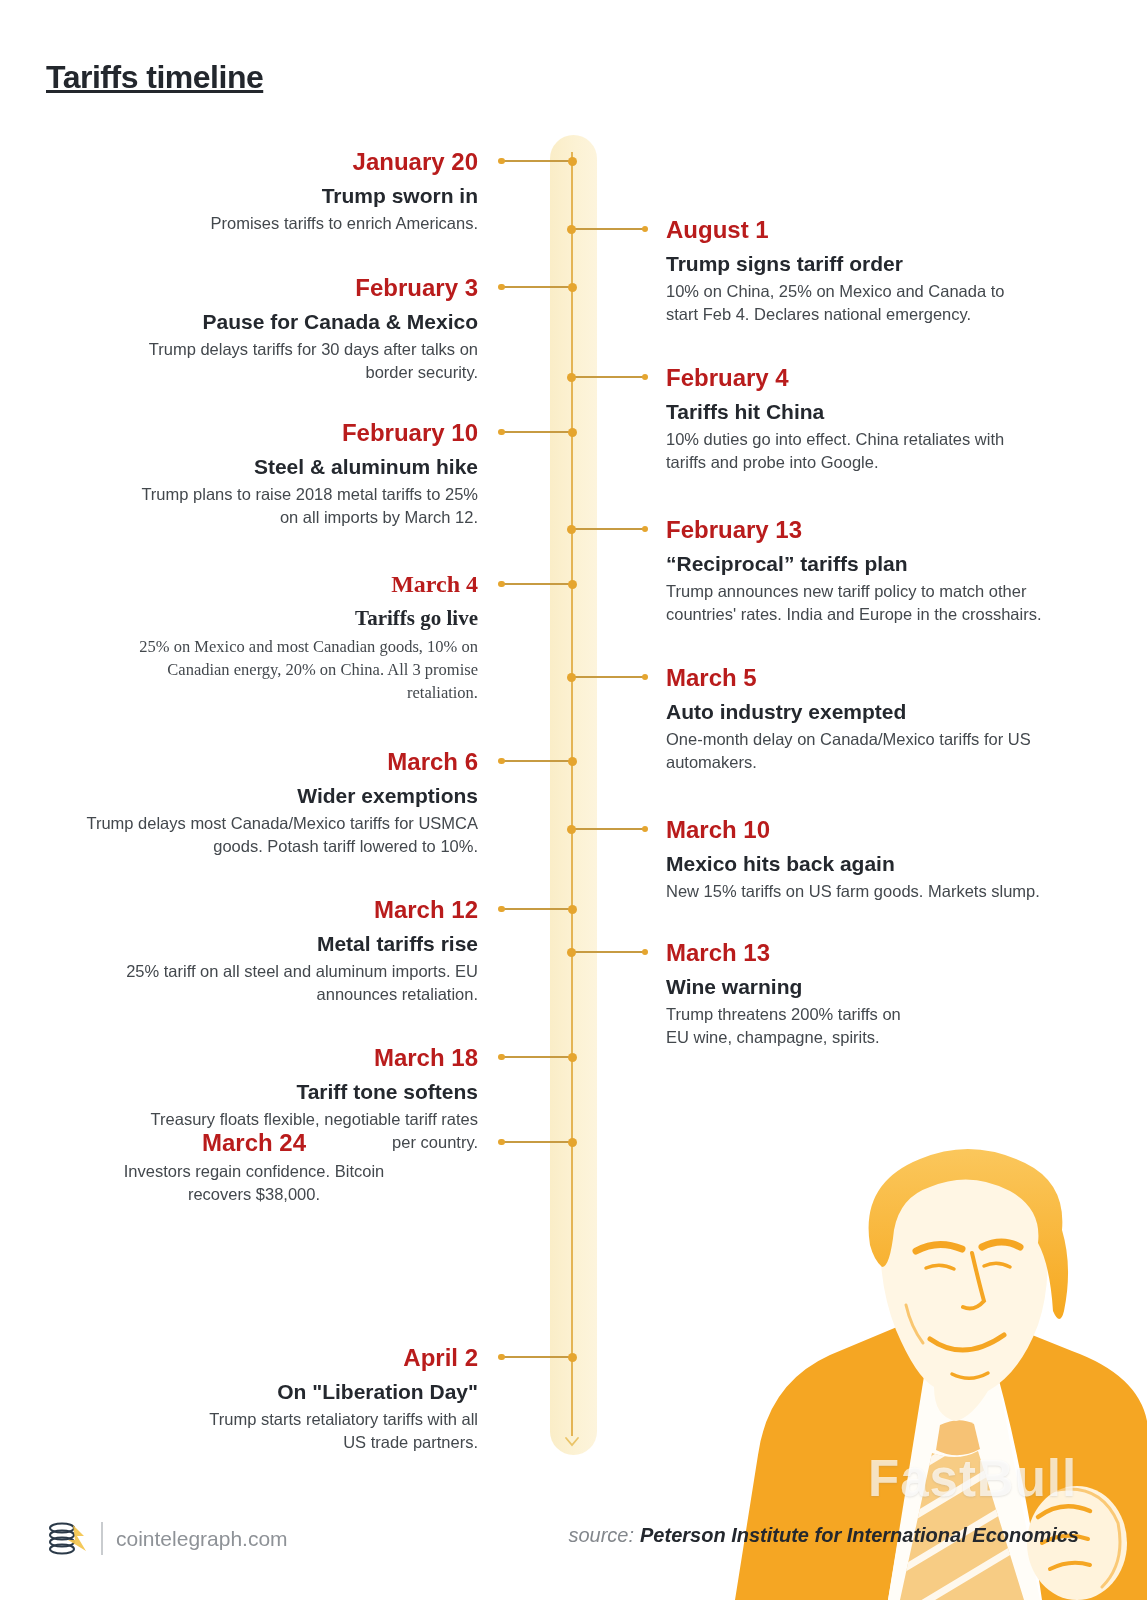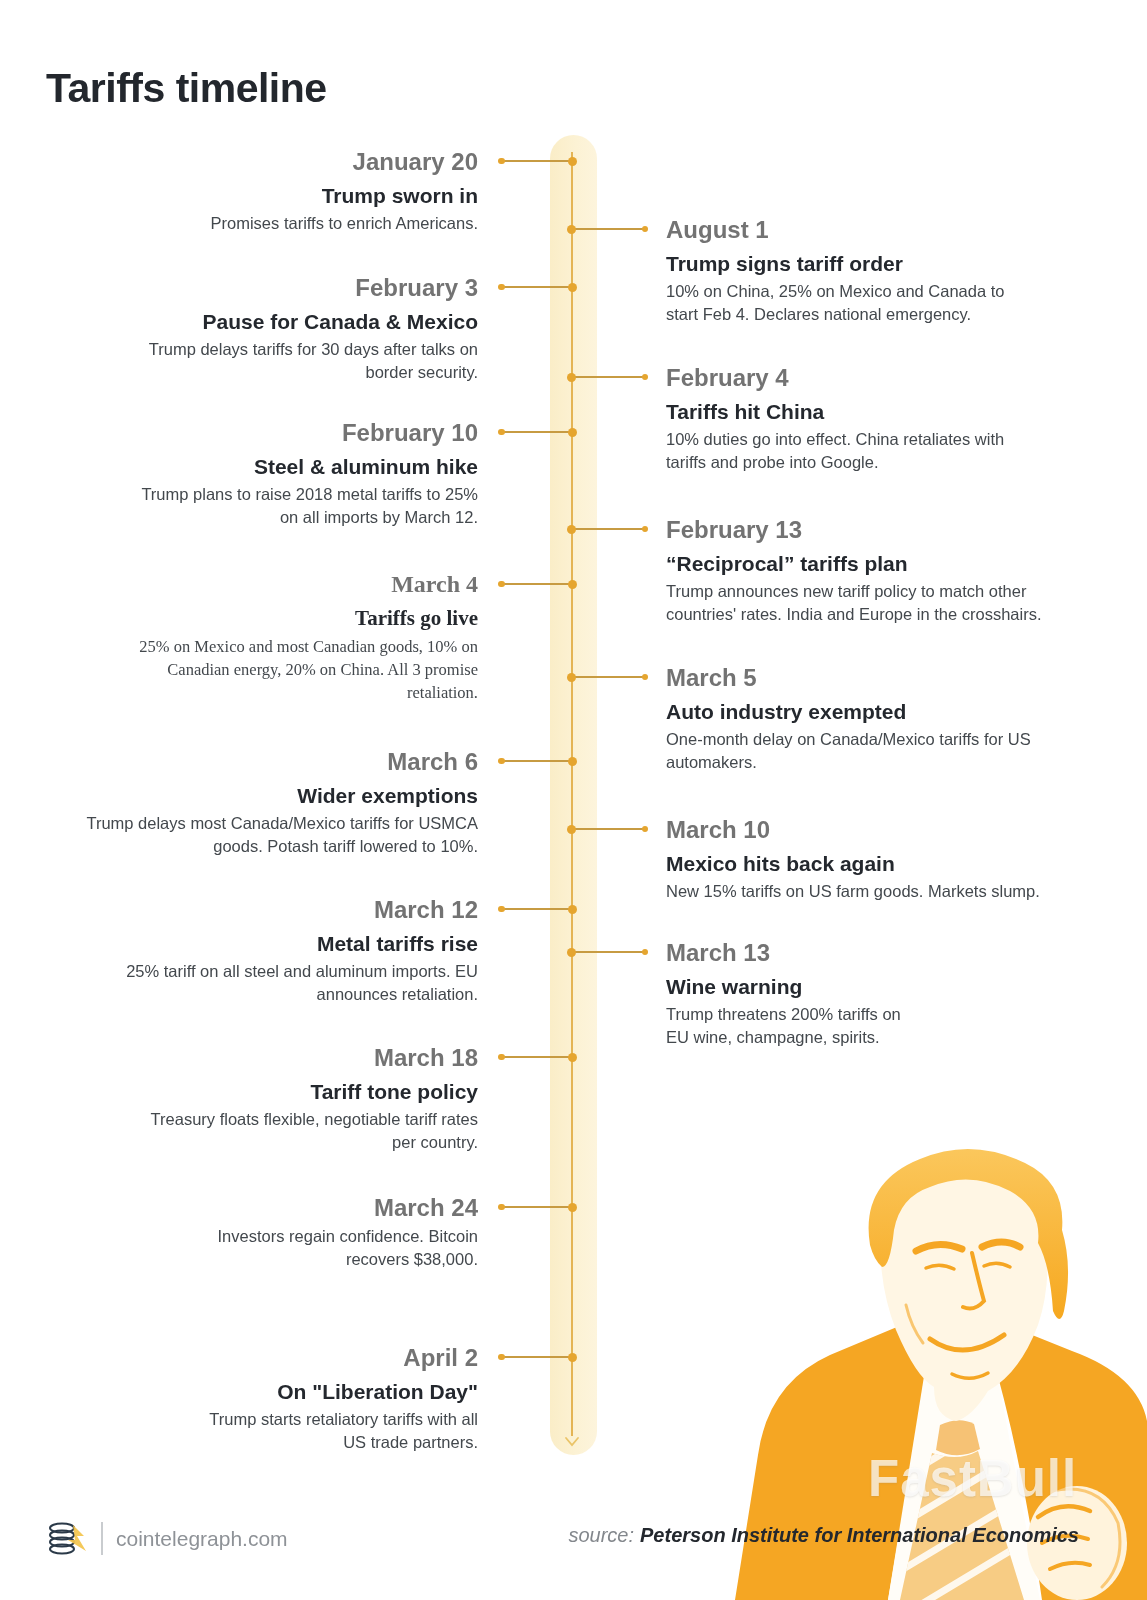--- a/index.html
+++ b/index.html
@@ -1,33 +1,33 @@
 <!DOCTYPE html>
 <html><head>
 <meta charset="utf-8">
 <style>
   html,body{margin:0;padding:0;background:#ffffff;}
   body{font-family:"Liberation Sans","DejaVu Sans",sans-serif;}
   #page{position:relative;width:1147px;height:1600px;background:#ffffff;overflow:hidden;margin:0 auto;}
 
   
-  .page-title{position:absolute;left:46px;top:38px;font-size:41px;font-weight:bold;
-    letter-spacing:-0.5px;color:#23272D;}
+  .page-title{position:absolute;left:46px;top:38px;font-size:32px;font-weight:bold;
+    letter-spacing:-0.5px;color:#23272D;text-decoration:underline;}
 
   
   .tl-band{position:absolute;left:550px;top:135px;width:47px;height:1320px;border-radius:24px;
     background:linear-gradient(90deg,#FAEDC7 0%,#FCF2D4 55%,#FDF4DC 100%);}
   .tl-line{position:absolute;left:571px;top:152px;width:2px;height:1284px;background:#DFA93E;opacity:.85;}
   .tl-arrow{position:absolute;left:564px;top:1436px;width:16px;height:12px;}
 
   
   .event{position:absolute;}
   .event.left{left:30px;width:448px;text-align:right;}
   .event.right{left:666px;width:452px;text-align:left;}
-  .event-date{font-size:24px;line-height:29px;font-weight:bold;color:#737373;}
+  .event-date{font-size:24px;line-height:29px;font-weight:bold;color:#b91c1c;}
   .event-title{margin-top:6px;font-size:21px;line-height:27px;font-weight:bold;color:#24282E;}
   .event-desc{margin-top:3px;font-size:16.5px;line-height:23px;color:#43484D;white-space:pre-line;}
 
   
   .connector{position:absolute;top:9px;height:10px;}
   .event.left  .connector{left:468px;width:79px;}
   .event.right .connector{left:-99px;width:81px;}
   .conn-line{position:absolute;top:4.1px;height:1.8px;background:#C79B42;}
   .event.left  .conn-line{left:3px;right:5px;}
   .event.right .conn-line{left:5px;right:4px;}
@@ -196,25 +196,25 @@
     <div class="event-desc">Trump threatens 200% tariffs on
 EU wine, champagne, spirits.</div>
   </div>
       <div class="event left" style="top: 1043px;">
     <div class="connector">
       <span class="conn-line"></span>
       <span class="dot-big"></span>
       <span class="dot-small"></span>
     </div>
     <div class="event-date">March 18</div>
-    <div class="event-title">Tariff tone policy</div>
+    <div class="event-title">Tariff tone softens</div>
     <div class="event-desc">Treasury floats flexible, negotiable tariff rates
 per country.</div>
   </div>
-      <div class="event left" style="top: 1193px;">
+      <div class="event left" style="top: 1128px; text-align: center;">
     <div class="connector">
       <span class="conn-line"></span>
       <span class="dot-big"></span>
       <span class="dot-small"></span>
     </div>
     <div class="event-date">March 24</div>
     <div class="event-desc">Investors regain confidence. Bitcoin
 recovers $38,000.</div>
   </div>
       <div class="event left" style="top: 1343px;">

